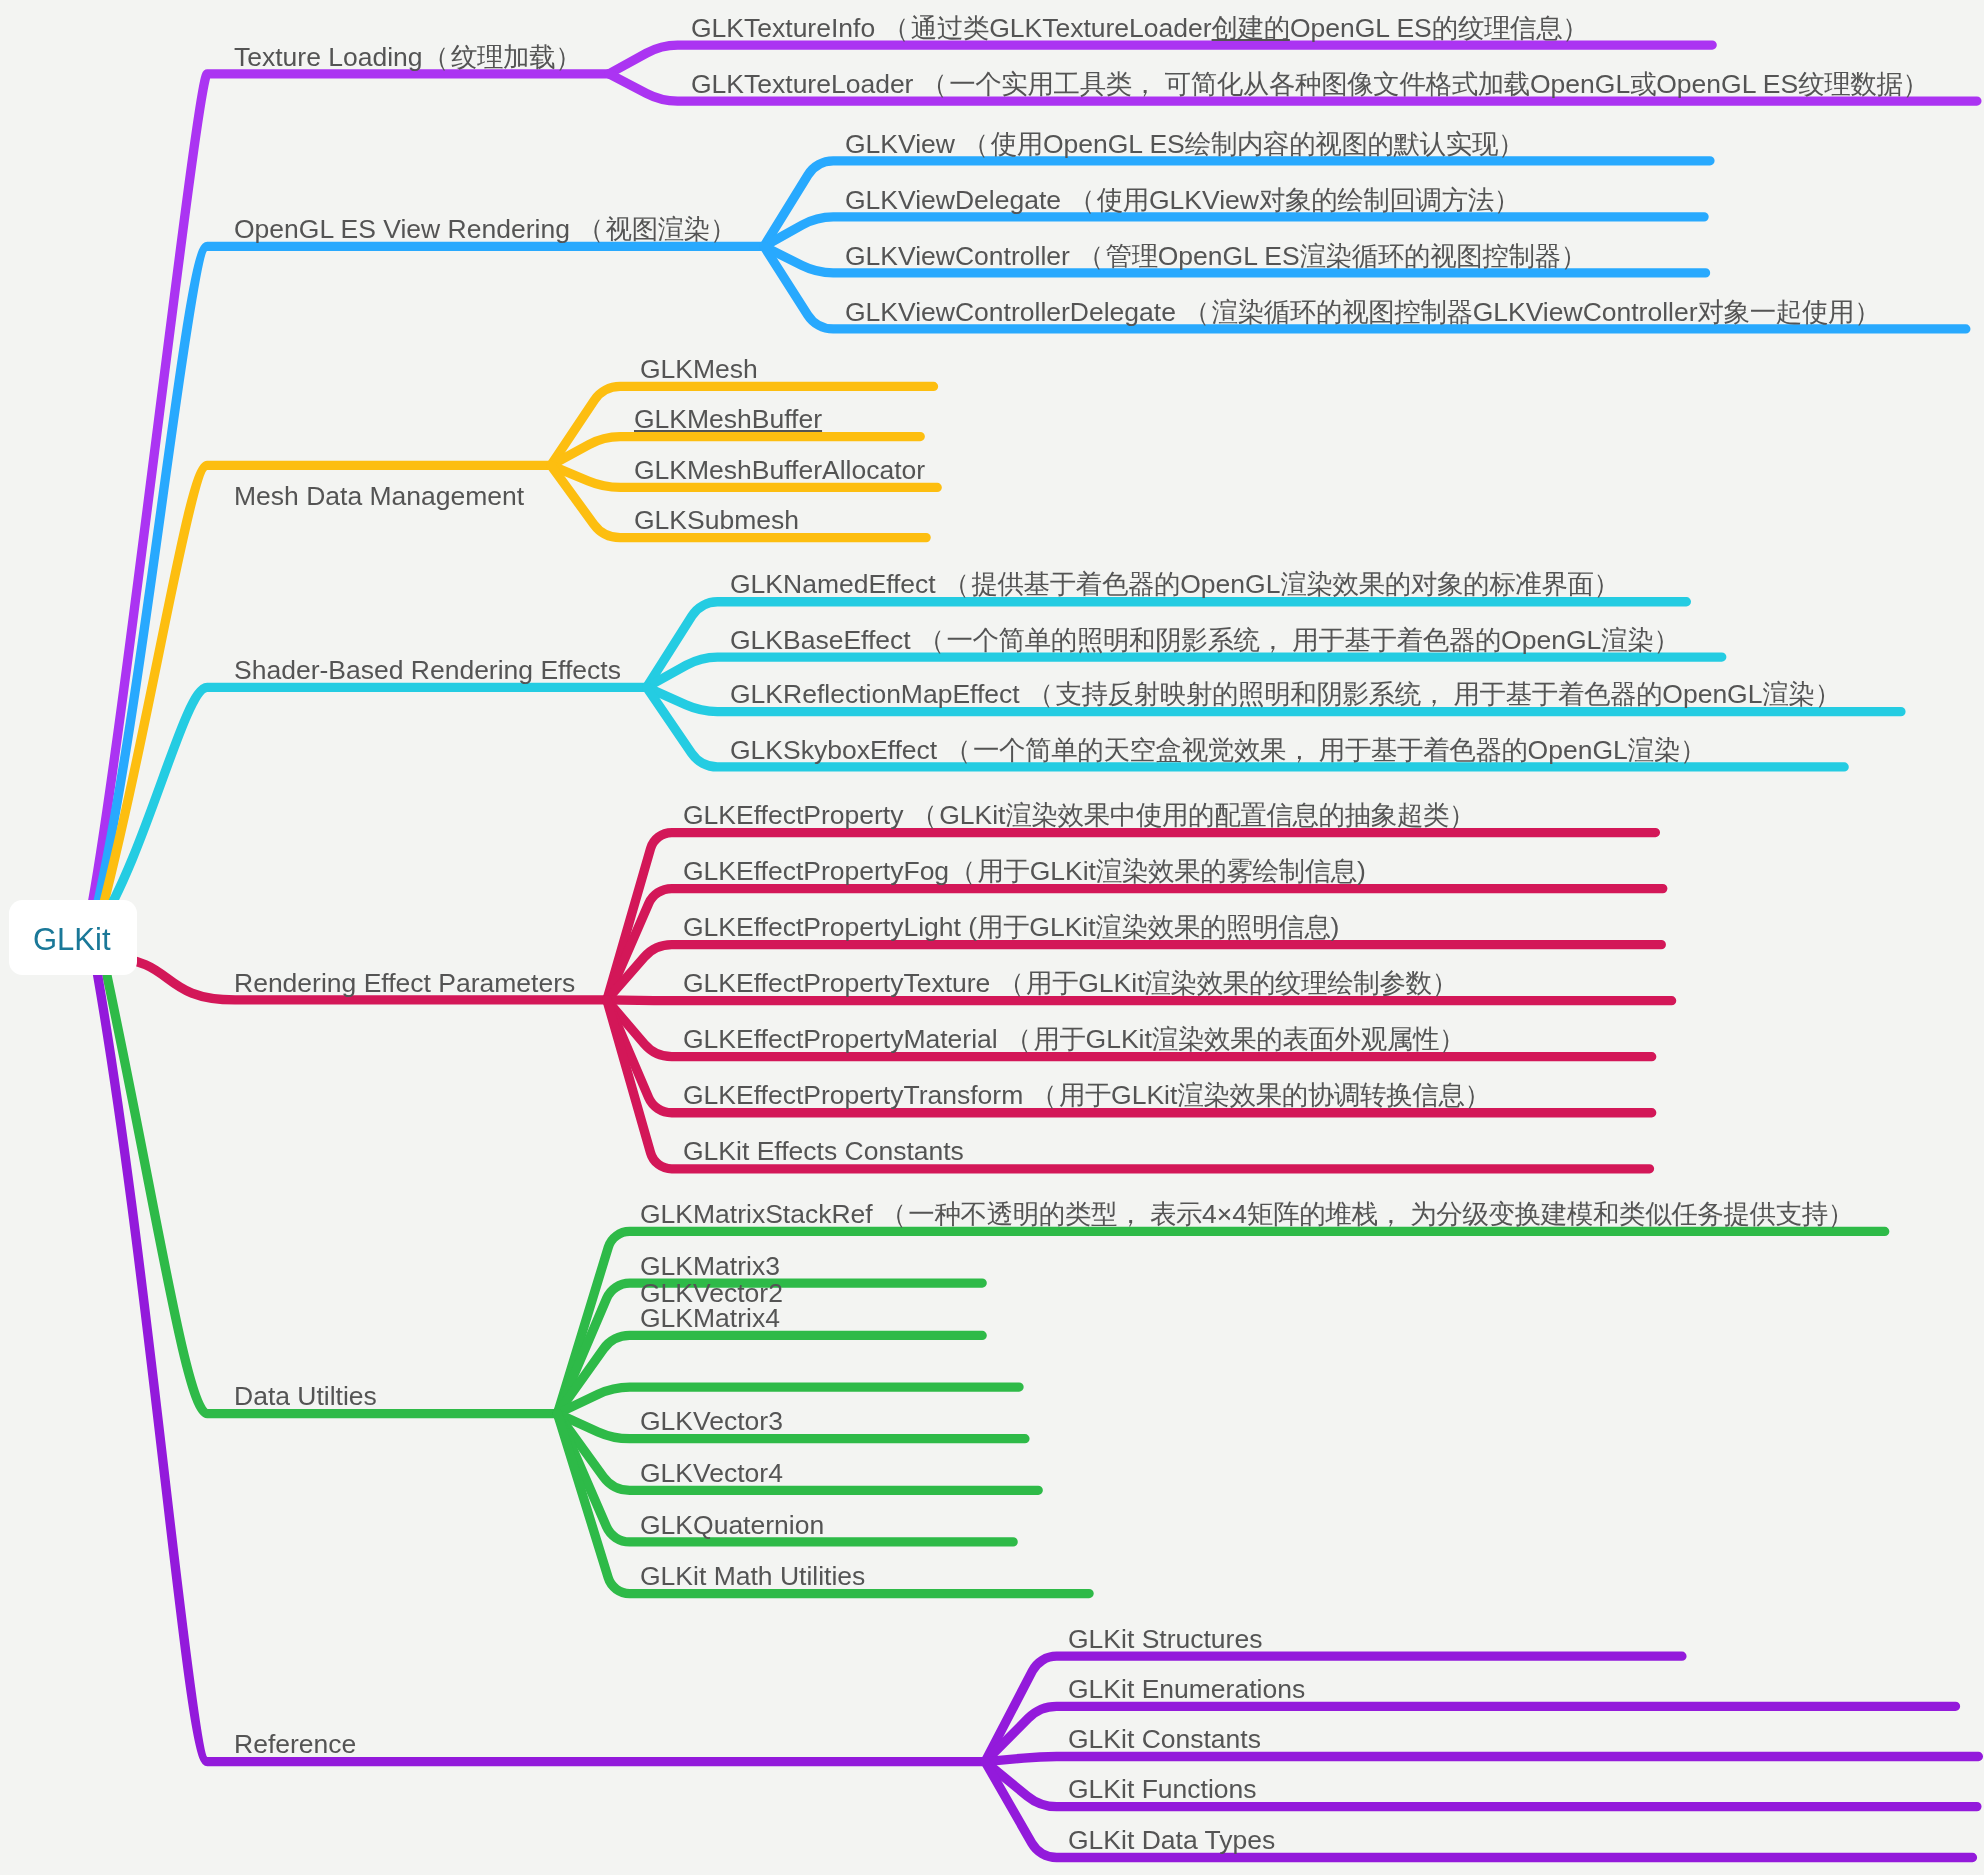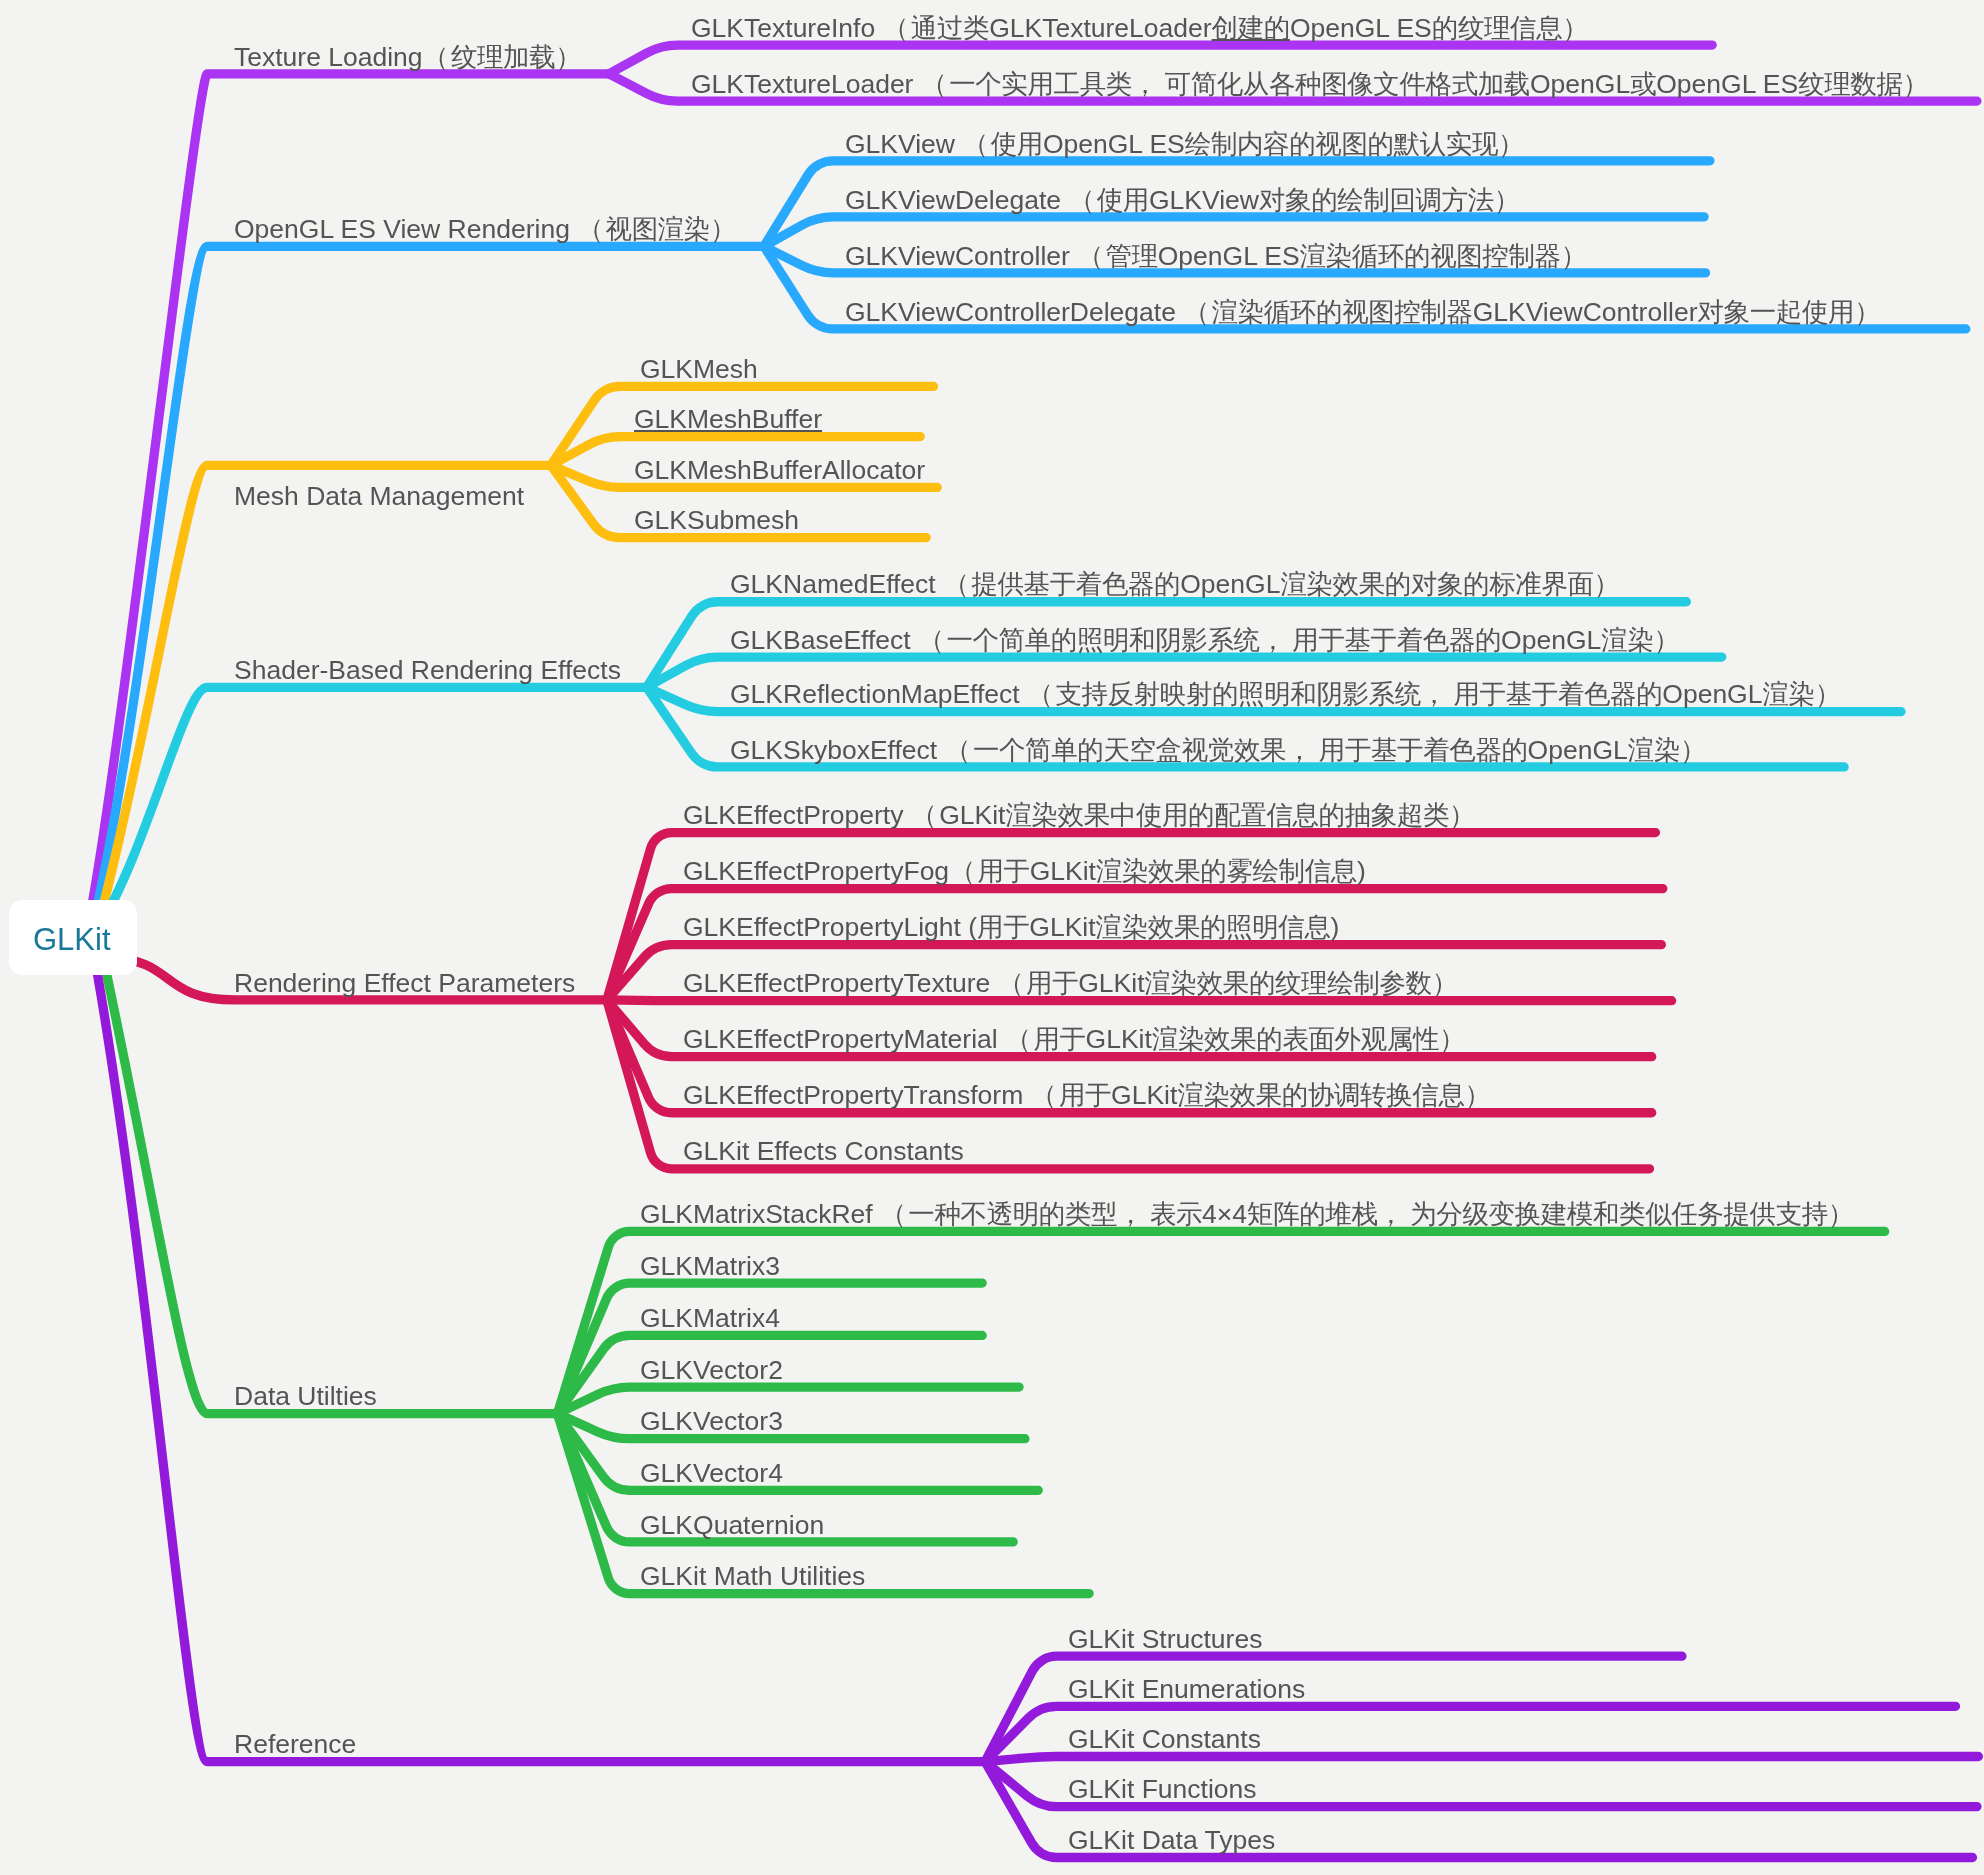--- a/index.html
+++ b/index.html
@@ -104,21 +104,21 @@
       <div class="lbl child-label" style="left: 683px; top: 858px;">GLKEffectPropertyFog<span style="letter-spacing: 1.8px; position: relative; left: 0px;">（</span><span style="letter-spacing: -0.4px;">用于</span>GLKit<span style="letter-spacing: -0.4px;">渲染效果的雾绘制信息</span>)</div>
       <div class="lbl child-label" style="left: 683px; top: 914px;">GLKEffectPropertyLight (<span style="letter-spacing: -0.4px;">用于</span>GLKit<span style="letter-spacing: -0.4px;">渲染效果的照明信息</span>)</div>
       <div class="lbl child-label" style="left: 683px; top: 970px;">GLKEffectPropertyTexture <span style="letter-spacing: 1.8px; position: relative; left: 0px;">（</span><span style="letter-spacing: -0.4px;">用于</span>GLKit<span style="letter-spacing: -0.4px;">渲染效果的纹理绘制参数</span><span style="letter-spacing: 1.8px;">）</span></div>
       <div class="lbl child-label" style="left: 683px; top: 1026px;">GLKEffectPropertyMaterial <span style="letter-spacing: 1.8px; position: relative; left: 0px;">（</span><span style="letter-spacing: -0.4px;">用于</span>GLKit<span style="letter-spacing: -0.4px;">渲染效果的表面外观属性</span><span style="letter-spacing: 1.8px;">）</span></div>
       <div class="lbl child-label" style="left: 683px; top: 1082px;">GLKEffectPropertyTransform <span style="letter-spacing: 1.8px; position: relative; left: 0px;">（</span><span style="letter-spacing: -0.4px;">用于</span>GLKit<span style="letter-spacing: -0.4px;">渲染效果的协调转换信息</span><span style="letter-spacing: 1.8px;">）</span></div>
       <div class="lbl child-label" style="left: 683px; top: 1138px;">GLKit Effects Constants</div>
       <div class="lbl branch-label" style="left: 234px; top: 1383px;">Data Utilties</div>
       <div class="lbl child-label" style="left: 640px; top: 1201px;">GLKMatrixStackRef <span style="letter-spacing: 1.8px; position: relative; left: 0px;">（</span><span style="letter-spacing: -0.4px;">一种不透明的类型</span><span style="letter-spacing: 6.2px;">，</span><span style="letter-spacing: -0.4px;">表示</span>4×4<span style="letter-spacing: -0.4px;">矩阵的堆栈</span><span style="letter-spacing: 6.2px;">，</span><span style="letter-spacing: -0.4px;">为分级变换建模和类似任务提供支持</span><span style="letter-spacing: 1.8px;">）</span></div>
       <div class="lbl child-label" style="left: 640px; top: 1253px;">GLKMatrix3</div>
       <div class="lbl child-label" style="left: 640px; top: 1305px;">GLKMatrix4</div>
-      <div class="lbl child-label" style="left: 640px; top: 1357px; text-align: right;">GLKVector2</div>
+      <div class="lbl child-label" style="left: 640px; top: 1280px; text-align: right;">GLKVector2</div>
       <div class="lbl child-label" style="left: 640px; top: 1408px;">GLKVector3</div>
       <div class="lbl child-label" style="left: 640px; top: 1460px;">GLKVector4</div>
       <div class="lbl child-label" style="left: 640px; top: 1512px;">GLKQuaternion</div>
       <div class="lbl child-label" style="left: 640px; top: 1563px;">GLKit Math Utilities</div>
       <div class="lbl branch-label" style="left: 234px; top: 1731px;">Reference</div>
       <div class="lbl child-label" style="left: 1068px; top: 1626px;">GLKit Structures</div>
       <div class="lbl child-label" style="left: 1068px; top: 1676px;">GLKit Enumerations</div>
       <div class="lbl child-label" style="left: 1068px; top: 1726px;">GLKit Constants</div>
       <div class="lbl child-label" style="left: 1068px; top: 1776px;">GLKit Functions</div>
       <div class="lbl child-label" style="left: 1068px; top: 1827px;">GLKit Data Types</div>

